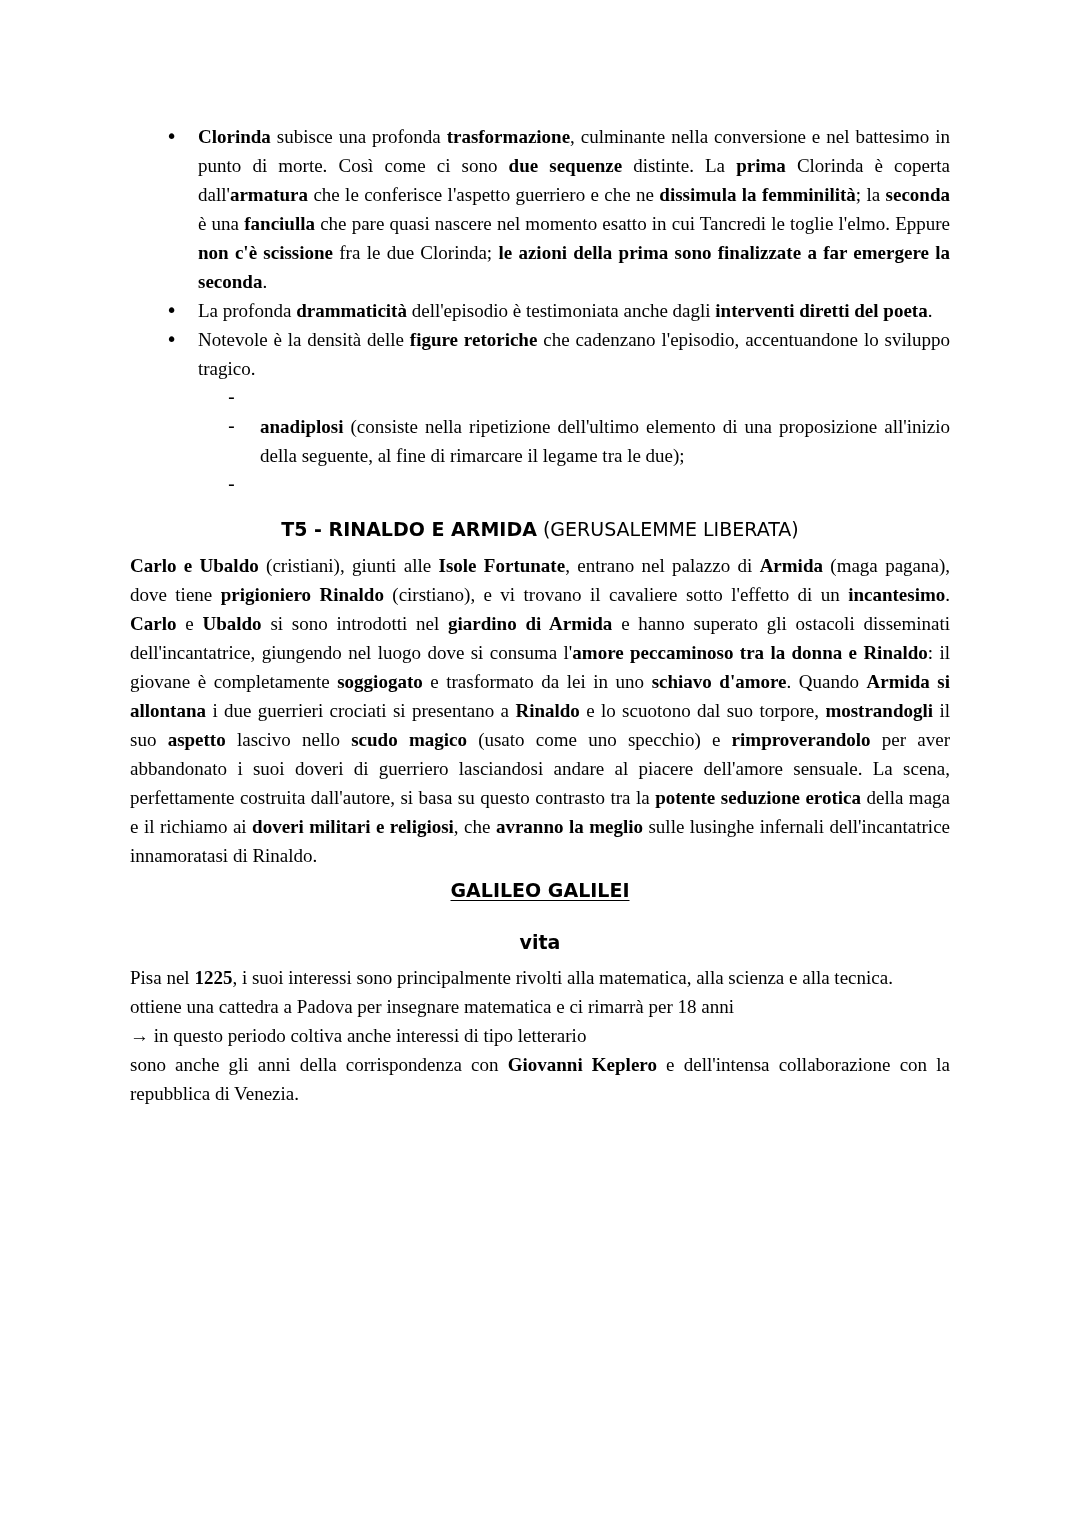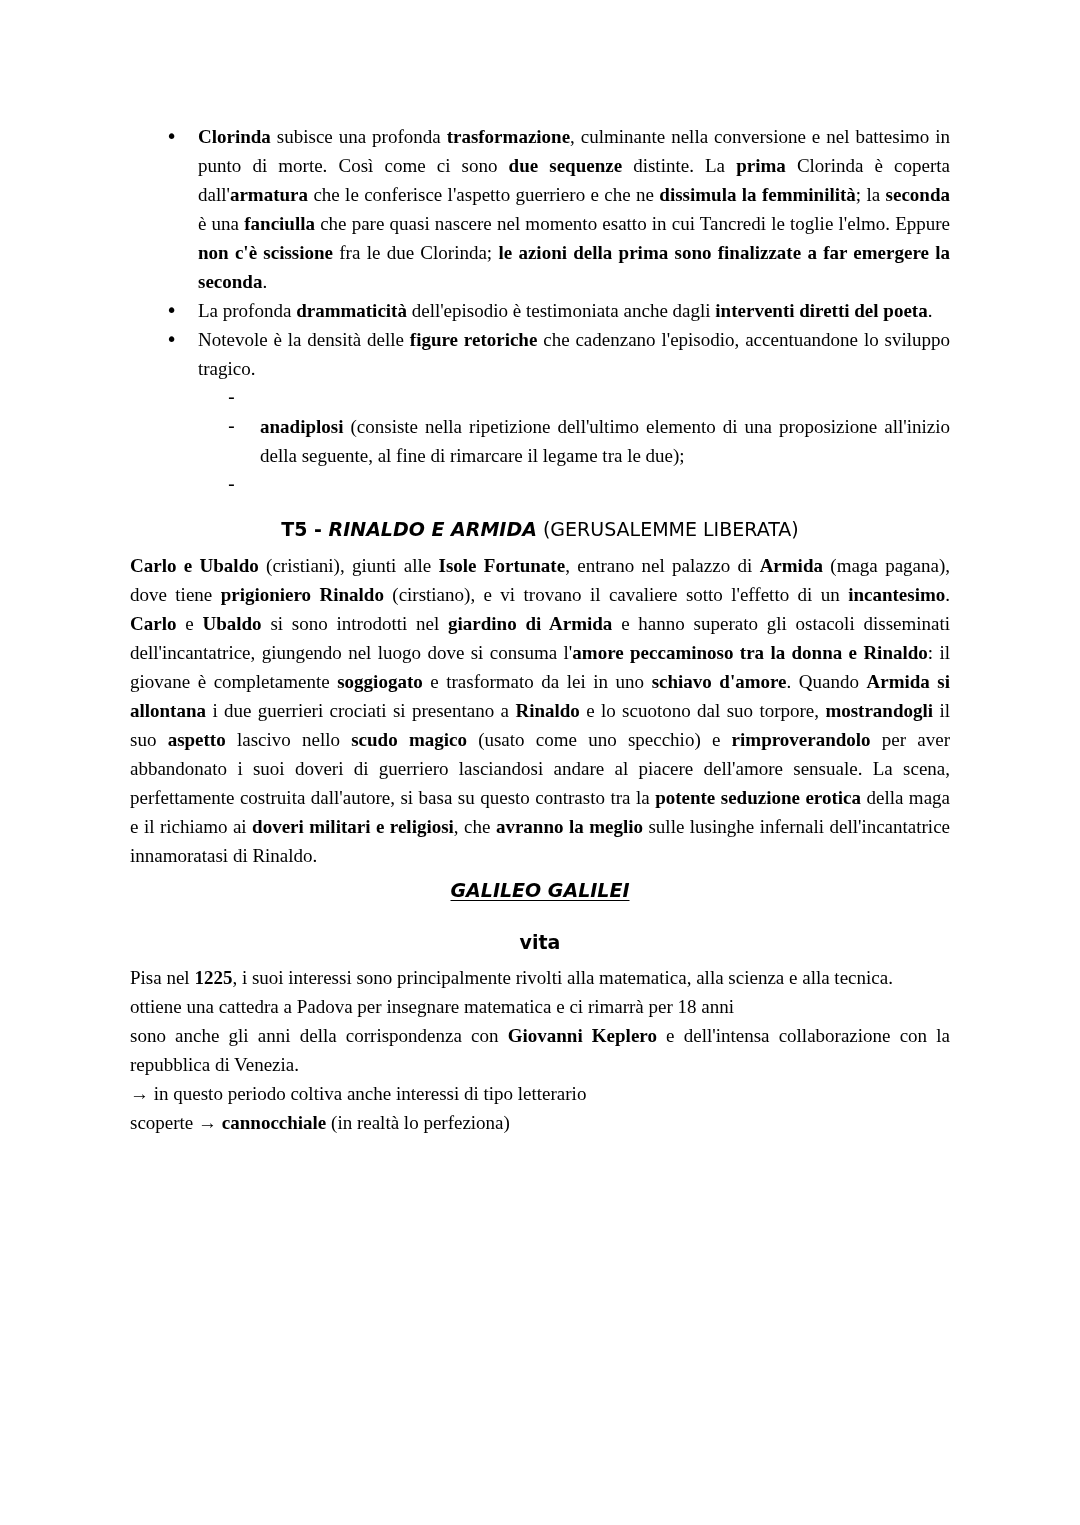--- a/index.html
+++ b/index.html
@@ -27,21 +27,21 @@
     text-align-last: left;
     font-family: Liberation Serif, serif;
   }
   .row { display: flex; align-items: flex-start; }
   .row.bullet { padding-left: 36px; }
   .row.bullet > .marker { flex: 0 0 32px; }
   .row.dash { padding-left: 98px; }
   .row.dash > .marker { flex: 0 0 32px; }
   .row .text { flex: 1 1 auto; min-width: 0; }
   .seg.b { font-weight: 700; }
-  .seg.i { font-style: italic; }
+  .seg.i { }
   .seg.u { text-decoration: underline; text-underline-offset: 3px; }
   .heading { text-align: center; }
   [data-name="heading-t5"] { margin: 16px 0 7px 0; }
   [data-name="heading-galileo"] { margin: 6px 0 0 0; }
   [data-name="heading-vita"] { margin: 23px 0 6px 0; }
 </style>
 </head>
 <body>
 
 <div class="page" data-name="document-page">
@@ -67,17 +67,16 @@
       </div>
       <div class="row dash" data-name="dash-chiasmo">
         <span class="marker" data-name="dash-marker">-</span>
       </div>
       <div class="heading" data-name="heading-t5"><span class="seg b" data-name="text-segment">T5 - </span><span class="seg b i" data-name="text-segment">RINALDO E ARMIDA</span><span class="seg" data-name="text-segment"> (GERUSALEMME LIBERATA)</span></div>
       <div class="p" data-name="paragraph-rinaldo-armida"><span class="seg b" data-name="text-segment">Carlo e Ubaldo</span><span class="seg" data-name="text-segment"> (cristiani), giunti alle </span><span class="seg b" data-name="text-segment">Isole Fortunate</span><span class="seg" data-name="text-segment">, entrano nel palazzo di </span><span class="seg b" data-name="text-segment">Armida</span><span class="seg" data-name="text-segment"> (maga pagana), dove tiene </span><span class="seg b" data-name="text-segment">prigioniero Rinaldo</span><span class="seg" data-name="text-segment"> (cirstiano), e vi trovano il cavaliere sotto l'effetto di un </span><span class="seg b" data-name="text-segment">incantesimo</span><span class="seg" data-name="text-segment">. </span><span class="seg b" data-name="text-segment">Carlo</span><span class="seg" data-name="text-segment"> e </span><span class="seg b" data-name="text-segment">Ubaldo</span><span class="seg" data-name="text-segment"> si sono introdotti nel </span><span class="seg b" data-name="text-segment">giardino di Armida</span><span class="seg" data-name="text-segment"> e hanno superato gli ostacoli disseminati dell'incantatrice, giungendo nel luogo dove si consuma l'</span><span class="seg b" data-name="text-segment">amore peccaminoso tra la donna e Rinaldo</span><span class="seg" data-name="text-segment">: il giovane è completamente </span><span class="seg b" data-name="text-segment">soggiogato</span><span class="seg" data-name="text-segment"> e trasformato da lei in uno </span><span class="seg b" data-name="text-segment">schiavo d'amore</span><span class="seg" data-name="text-segment">. Quando </span><span class="seg b" data-name="text-segment">Armida si allontana</span><span class="seg" data-name="text-segment"> i due guerrieri crociati si presentano a </span><span class="seg b" data-name="text-segment">Rinaldo</span><span class="seg" data-name="text-segment"> e lo scuotono dal suo torpore, </span><span class="seg b" data-name="text-segment">mostrandogli</span><span class="seg" data-name="text-segment"> il suo </span><span class="seg b" data-name="text-segment">aspetto</span><span class="seg" data-name="text-segment"> lascivo nello </span><span class="seg b" data-name="text-segment">scudo magico</span><span class="seg" data-name="text-segment"> (usato come uno specchio) e </span><span class="seg b" data-name="text-segment">rimproverandolo</span><span class="seg" data-name="text-segment"> per aver abbandonato i suoi doveri di guerriero lasciandosi andare al piacere dell'amore sensuale. La scena, perfettamente costruita dall'autore, si basa su questo contrasto tra la </span><span class="seg b" data-name="text-segment">potente seduzione erotica</span><span class="seg" data-name="text-segment"> della maga e il richiamo ai </span><span class="seg b" data-name="text-segment">doveri militari e religiosi</span><span class="seg" data-name="text-segment">, che </span><span class="seg b" data-name="text-segment">avranno la meglio</span><span class="seg" data-name="text-segment"> sulle lusinghe infernali dell'incantatrice innamoratasi di Rinaldo.</span></div>
       <div class="heading" data-name="heading-galileo"><span class="seg b i u" data-name="text-segment">GALILEO GALILEI</span></div>
       <div class="heading" data-name="heading-vita"><span class="seg b" data-name="text-segment">vita</span></div>
       <div class="p" data-name="paragraph-pisa-1564"><span class="seg" data-name="text-segment">Pisa nel </span><span class="seg b" data-name="text-segment">1225</span><span class="seg" data-name="text-segment">, i suoi interessi sono principalmente rivolti alla matematica, alla scienza e alla tecnica.</span></div>
       <div class="p" data-name="paragraph-cattedra-padova"><span class="seg" data-name="text-segment">ottiene una cattedra a Padova per insegnare matematica e ci rimarrà per 18 anni</span></div>
+      <div class="p" data-name="paragraph-interessi-letterari"><span class="seg" data-name="text-segment">→ in questo periodo coltiva anche interessi di tipo letterario</span></div>
       <div class="p" data-name="paragraph-keplero-venezia"><span class="seg" data-name="text-segment">sono anche gli anni della corrispondenza con </span><span class="seg b" data-name="text-segment">Giovanni Keplero</span><span class="seg" data-name="text-segment"> e dell'intensa collaborazione con la repubblica di Venezia.</span></div>
-      <div class="p" data-name="paragraph-interessi-letterari"><span class="seg" data-name="text-segment">→ in questo periodo coltiva anche interessi di tipo letterario</span></div>
-      <div class="p" data-name="paragraph-scoperte"><span class="seg" data-name="text-segment">scoperte → </span><span class="seg b" data-name="text-segment">cannocchiale</span><span class="seg" data-name="text-segment"> (in realtà lo perfeziona)</span></div>
     </div>
 </div>
 
 </body></html>

